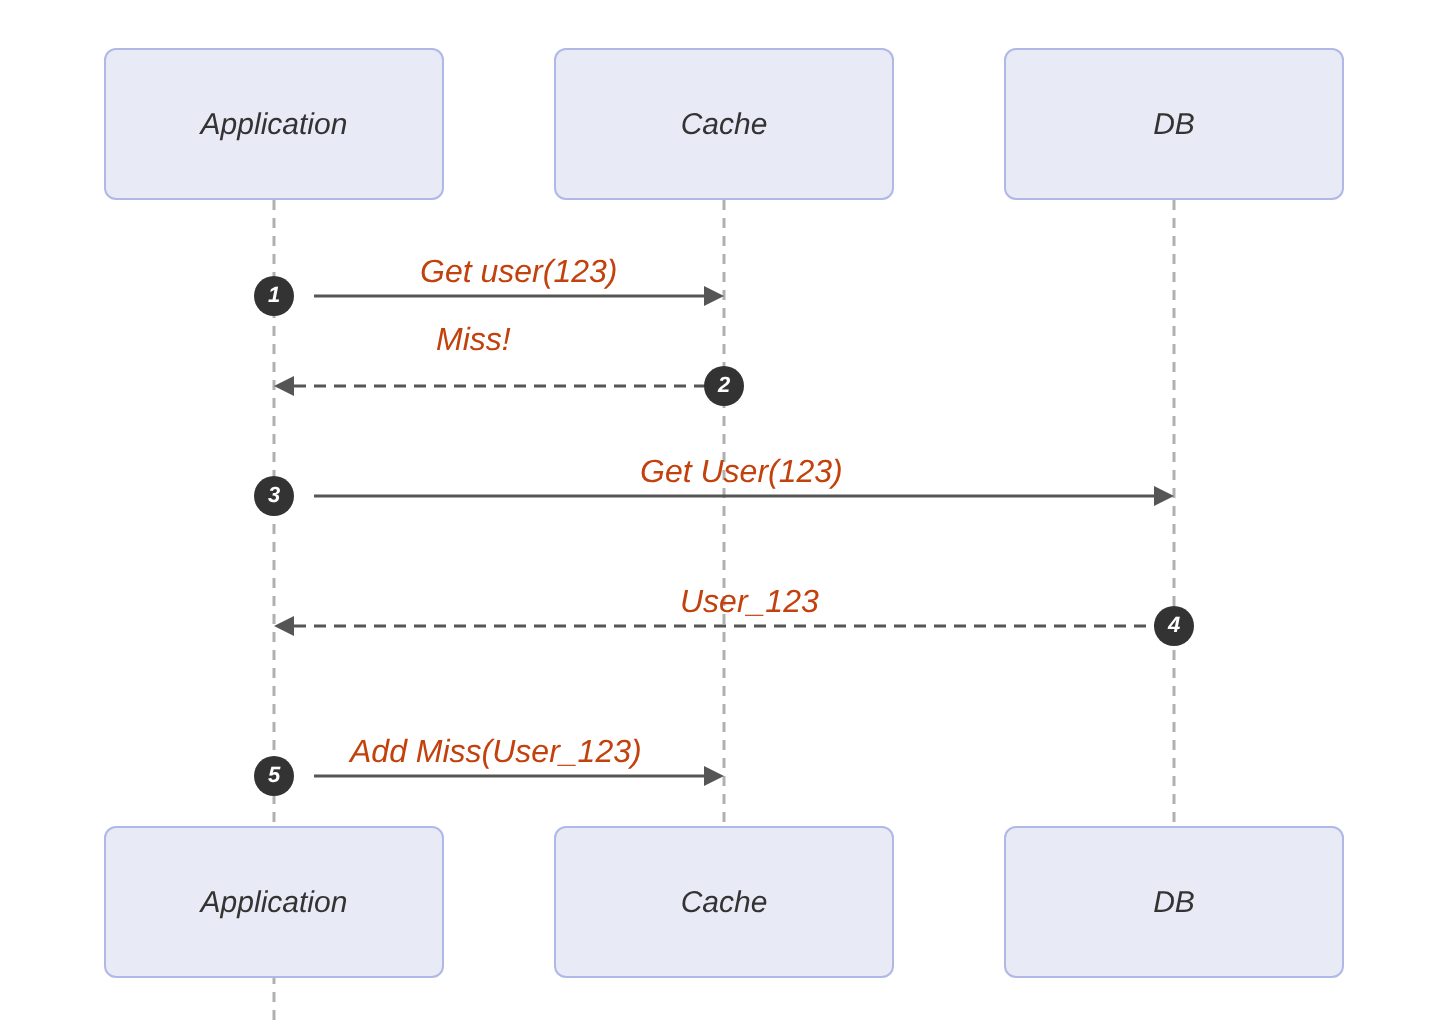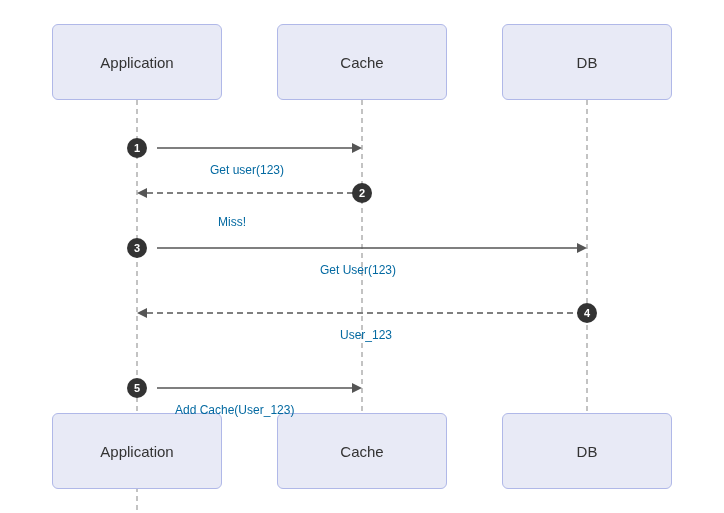--- a/index.html
+++ b/index.html
@@ -9,42 +9,42 @@
       width: 724px;
       height: 513px;
       position: relative;
       overflow: hidden;
     }
 
     .diagram-container {
       width: 724px;
       height: 513px;
       position: relative;
+      font-style: italic;
     }
 
     
     .box {
       position: absolute;
       background: #e8eaf6;
       border: 1.5px solid #b0b8e8;
       border-radius: 6px;
       display: flex;
       align-items: center;
       justify-content: center;
       font-size: 15px;
       color: #333;
       font-weight: 400;
     }
 
     .arrow-label {
       position: absolute;
-      font-size: 12px;
-      color: #0369a1;
+      font-size: 16px;
+      color: #c2410c;
       white-space: nowrap;
-      margin-top: 35px;
     }
 
     .step-circle {
       position: absolute;
       width: 20px;
       height: 20px;
       background: #333;
       border-radius: 50%;
       display: flex;
       align-items: center;
@@ -113,21 +113,21 @@
     <span>DB</span>
   </div>
 
   <div class="arrow-label" style="left:210px; top:128px;">
     <span>Get user(123)</span>
   </div>
   <div class="step-circle" style="left:127px; top:138px;">
     <span>1</span>
   </div>
 
-  <div class="arrow-label" style="left:218px; top:180px;text-align:right;">
+  <div class="arrow-label" style="left:218px; top:162px;text-align:right;">
     <span>Miss!</span>
   </div>
   <div class="step-circle" style="left:352px; top:183px;">
     <span>2</span>
   </div>
 
   <div class="arrow-label" style="left:320px; top:228px;">
     <span>Get User(123)</span>
   </div>
   <div class="step-circle" style="left:127px; top:238px;">
@@ -135,19 +135,19 @@
   </div>
 
   <div class="arrow-label" style="left:340px; top:293px;">
     <span>User_123</span>
   </div>
   <div class="step-circle" style="left:577px; top:303px;">
     <span>4</span>
   </div>
 
   <div class="arrow-label" style="left:175px; top:368px;">
-    <span>Add Cache(User_123)</span>
+    <span>Add Miss(User_123)</span>
   </div>
   <div class="step-circle" style="left:127px; top:378px;">
     <span>5</span>
   </div>
 
 </div>
 
 </body></html>

